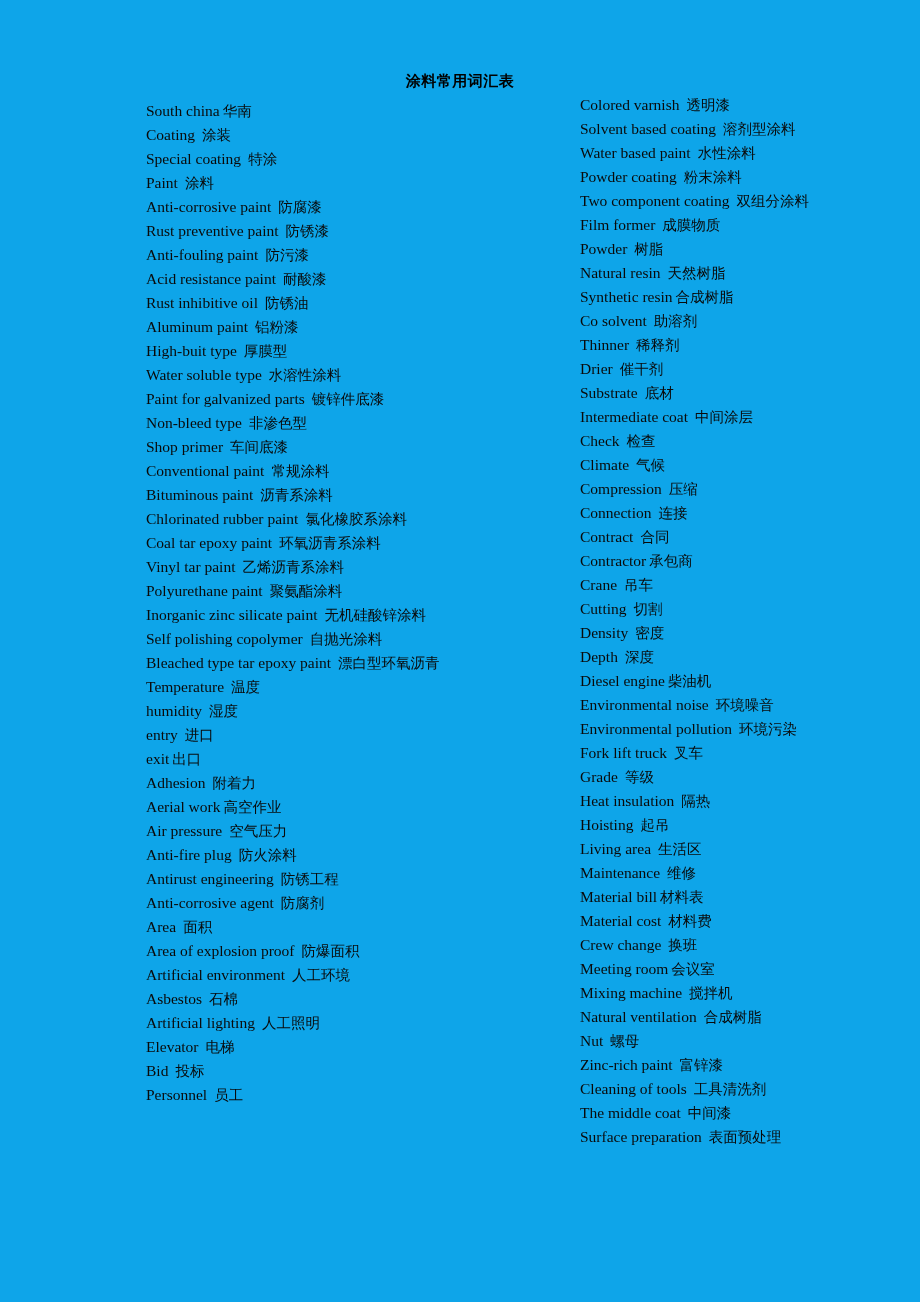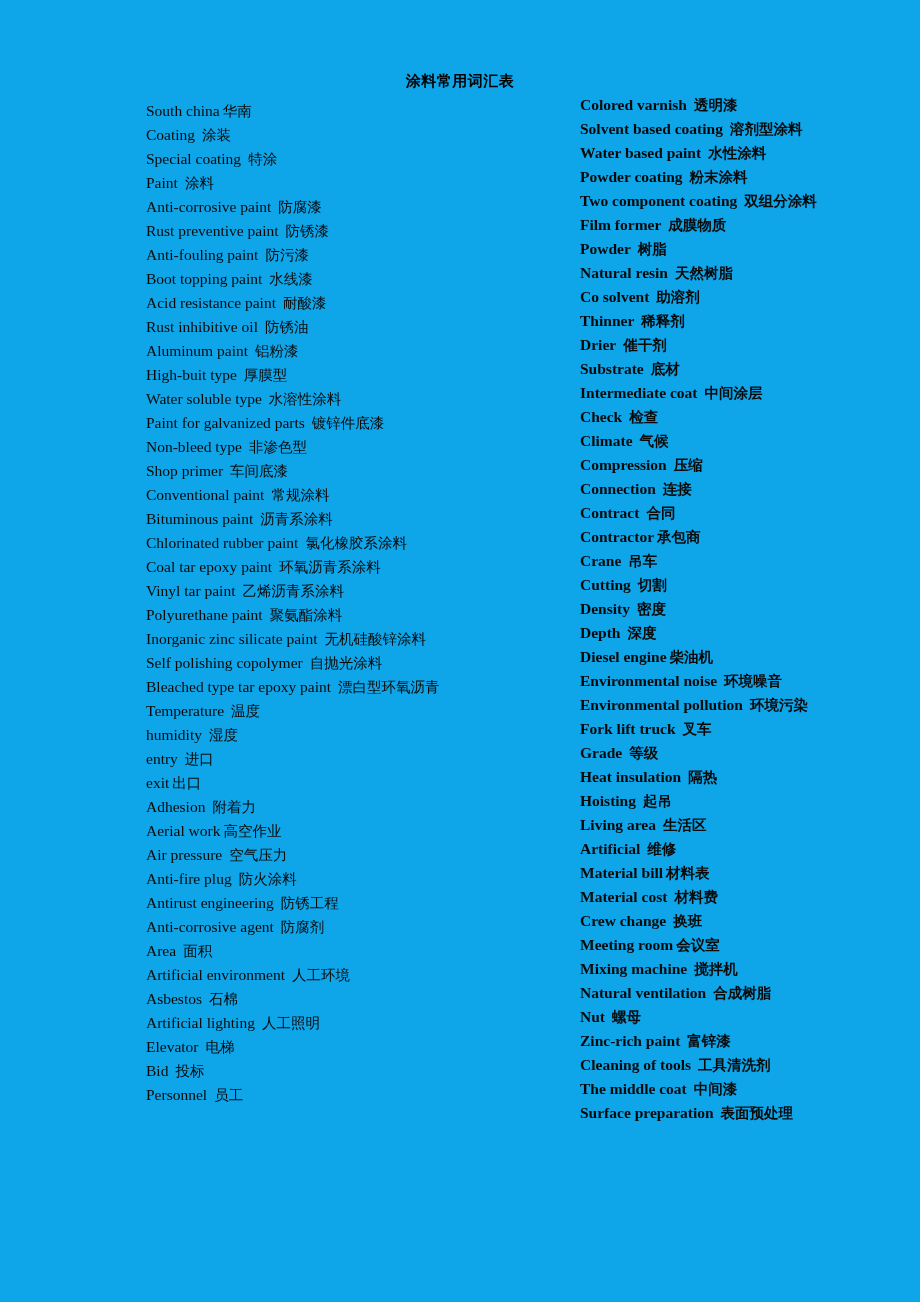--- a/index.html
+++ b/index.html
@@ -48,21 +48,20 @@
   }
   #column-left {
     left: 146px;
     top: 99px;
     width: 420px;
   }
   #column-right {
     left: 580px;
     top: 93px;
     width: 330px;
-    font-weight: bold;
   }
 
   .glossary-list {
     list-style: none;
     margin: 0;
     padding: 0;
   }
   .glossary-entry {
     font-size: 15.5px;
     line-height: 24px;
@@ -89,21 +88,20 @@
 
   <div class="column" id="column-left">
     <ul class="glossary-list" id="list-left">
         <li class="glossary-entry"><span class="term-en">South china</span><span class="gap-narrow"></span><span class="term-zh">华南</span></li>
         <li class="glossary-entry"><span class="term-en">Coating</span><span class="gap-wide"></span><span class="term-zh">涂装</span></li>
         <li class="glossary-entry"><span class="term-en">Special coating</span><span class="gap-wide"></span><span class="term-zh">特涂</span></li>
         <li class="glossary-entry"><span class="term-en">Paint</span><span class="gap-wide"></span><span class="term-zh">涂料</span></li>
         <li class="glossary-entry"><span class="term-en">Anti-corrosive paint</span><span class="gap-wide"></span><span class="term-zh">防腐漆</span></li>
         <li class="glossary-entry"><span class="term-en">Rust preventive paint</span><span class="gap-wide"></span><span class="term-zh">防锈漆</span></li>
         <li class="glossary-entry"><span class="term-en">Anti-fouling paint</span><span class="gap-wide"></span><span class="term-zh">防污漆</span></li>
-        <li class="glossary-entry"><span class="term-en">Boot topping paint</span><span class="gap-wide"></span><span class="term-zh">水线漆</span></li>
         <li class="glossary-entry"><span class="term-en">Acid resistance paint</span><span class="gap-wide"></span><span class="term-zh">耐酸漆</span></li>
         <li class="glossary-entry"><span class="term-en">Rust inhibitive oil</span><span class="gap-wide"></span><span class="term-zh">防锈油</span></li>
         <li class="glossary-entry"><span class="term-en">Aluminum paint</span><span class="gap-wide"></span><span class="term-zh">铝粉漆</span></li>
         <li class="glossary-entry"><span class="term-en">High-buit type</span><span class="gap-wide"></span><span class="term-zh">厚膜型</span></li>
         <li class="glossary-entry"><span class="term-en">Water soluble type</span><span class="gap-wide"></span><span class="term-zh">水溶性涂料</span></li>
         <li class="glossary-entry"><span class="term-en">Paint for galvanized parts</span><span class="gap-wide"></span><span class="term-zh">镀锌件底漆</span></li>
         <li class="glossary-entry"><span class="term-en">Non-bleed type</span><span class="gap-wide"></span><span class="term-zh">非渗色型</span></li>
         <li class="glossary-entry"><span class="term-en">Shop primer</span><span class="gap-wide"></span><span class="term-zh">车间底漆</span></li>
         <li class="glossary-entry"><span class="term-en">Conventional paint</span><span class="gap-wide"></span><span class="term-zh">常规涂料</span></li>
         <li class="glossary-entry"><span class="term-en">Bituminous paint</span><span class="gap-wide"></span><span class="term-zh">沥青系涂料</span></li>
@@ -118,39 +116,41 @@
         <li class="glossary-entry"><span class="term-en">humidity</span><span class="gap-wide"></span><span class="term-zh">湿度</span></li>
         <li class="glossary-entry"><span class="term-en">entry</span><span class="gap-wide"></span><span class="term-zh">进口</span></li>
         <li class="glossary-entry"><span class="term-en">exit</span><span class="gap-narrow"></span><span class="term-zh">出口</span></li>
         <li class="glossary-entry"><span class="term-en">Adhesion</span><span class="gap-wide"></span><span class="term-zh">附着力</span></li>
         <li class="glossary-entry"><span class="term-en">Aerial work</span><span class="gap-narrow"></span><span class="term-zh">高空作业</span></li>
         <li class="glossary-entry"><span class="term-en">Air pressure</span><span class="gap-wide"></span><span class="term-zh">空气压力</span></li>
         <li class="glossary-entry"><span class="term-en">Anti-fire plug</span><span class="gap-wide"></span><span class="term-zh">防火涂料</span></li>
         <li class="glossary-entry"><span class="term-en">Antirust engineering</span><span class="gap-wide"></span><span class="term-zh">防锈工程</span></li>
         <li class="glossary-entry"><span class="term-en">Anti-corrosive agent</span><span class="gap-wide"></span><span class="term-zh">防腐剂</span></li>
         <li class="glossary-entry"><span class="term-en">Area</span><span class="gap-wide"></span><span class="term-zh">面积</span></li>
+        <li class="glossary-entry"><span class="term-en">Area of explosion proof</span><span class="gap-wide"></span><span class="term-zh">防爆面积</span></li>
         <li class="glossary-entry"><span class="term-en">Artificial environment</span><span class="gap-wide"></span><span class="term-zh">人工环境</span></li>
         <li class="glossary-entry"><span class="term-en">Asbestos</span><span class="gap-wide"></span><span class="term-zh">石棉</span></li>
         <li class="glossary-entry"><span class="term-en">Artificial lighting</span><span class="gap-wide"></span><span class="term-zh">人工照明</span></li>
         <li class="glossary-entry"><span class="term-en">Elevator</span><span class="gap-wide"></span><span class="term-zh">电梯</span></li>
         <li class="glossary-entry"><span class="term-en">Bid</span><span class="gap-wide"></span><span class="term-zh">投标</span></li>
         <li class="glossary-entry"><span class="term-en">Personnel</span><span class="gap-wide"></span><span class="term-zh">员工</span></li>
       </ul>
   </div>
 
   <div class="column" id="column-right">
     <ul class="glossary-list" id="list-right">
         <li class="glossary-entry"><span class="term-en">Colored varnish</span><span class="gap-wide"></span><span class="term-zh">透明漆</span></li>
         <li class="glossary-entry"><span class="term-en">Solvent based coating</span><span class="gap-wide"></span><span class="term-zh">溶剂型涂料</span></li>
         <li class="glossary-entry"><span class="term-en">Water based paint</span><span class="gap-wide"></span><span class="term-zh">水性涂料</span></li>
         <li class="glossary-entry"><span class="term-en">Powder coating</span><span class="gap-wide"></span><span class="term-zh">粉末涂料</span></li>
         <li class="glossary-entry"><span class="term-en">Two component coating</span><span class="gap-wide"></span><span class="term-zh">双组分涂料</span></li>
         <li class="glossary-entry"><span class="term-en">Film former</span><span class="gap-wide"></span><span class="term-zh">成膜物质</span></li>
         <li class="glossary-entry"><span class="term-en">Powder</span><span class="gap-wide"></span><span class="term-zh">树脂</span></li>
         <li class="glossary-entry"><span class="term-en">Natural resin</span><span class="gap-wide"></span><span class="term-zh">天然树脂</span></li>
+        <li class="glossary-entry"><span class="term-en">Synthetic resin</span><span class="gap-narrow"></span><span class="term-zh">合成树脂</span></li>
         <li class="glossary-entry"><span class="term-en">Co solvent</span><span class="gap-wide"></span><span class="term-zh">助溶剂</span></li>
         <li class="glossary-entry"><span class="term-en">Thinner</span><span class="gap-wide"></span><span class="term-zh">稀释剂</span></li>
         <li class="glossary-entry"><span class="term-en">Drier</span><span class="gap-wide"></span><span class="term-zh">催干剂</span></li>
         <li class="glossary-entry"><span class="term-en">Substrate</span><span class="gap-wide"></span><span class="term-zh">底材</span></li>
         <li class="glossary-entry"><span class="term-en">Intermediate coat</span><span class="gap-wide"></span><span class="term-zh">中间涂层</span></li>
         <li class="glossary-entry"><span class="term-en">Check</span><span class="gap-wide"></span><span class="term-zh">检查</span></li>
         <li class="glossary-entry"><span class="term-en">Climate</span><span class="gap-wide"></span><span class="term-zh">气候</span></li>
         <li class="glossary-entry"><span class="term-en">Compression</span><span class="gap-wide"></span><span class="term-zh">压缩</span></li>
         <li class="glossary-entry"><span class="term-en">Connection</span><span class="gap-wide"></span><span class="term-zh">连接</span></li>
         <li class="glossary-entry"><span class="term-en">Contract</span><span class="gap-wide"></span><span class="term-zh">合同</span></li>
@@ -160,21 +160,21 @@
         <li class="glossary-entry"><span class="term-en">Density</span><span class="gap-wide"></span><span class="term-zh">密度</span></li>
         <li class="glossary-entry"><span class="term-en">Depth</span><span class="gap-wide"></span><span class="term-zh">深度</span></li>
         <li class="glossary-entry"><span class="term-en">Diesel engine</span><span class="gap-narrow"></span><span class="term-zh">柴油机</span></li>
         <li class="glossary-entry"><span class="term-en">Environmental noise</span><span class="gap-wide"></span><span class="term-zh">环境噪音</span></li>
         <li class="glossary-entry"><span class="term-en">Environmental pollution</span><span class="gap-wide"></span><span class="term-zh">环境污染</span></li>
         <li class="glossary-entry"><span class="term-en">Fork lift truck</span><span class="gap-wide"></span><span class="term-zh">叉车</span></li>
         <li class="glossary-entry"><span class="term-en">Grade</span><span class="gap-wide"></span><span class="term-zh">等级</span></li>
         <li class="glossary-entry"><span class="term-en">Heat insulation</span><span class="gap-wide"></span><span class="term-zh">隔热</span></li>
         <li class="glossary-entry"><span class="term-en">Hoisting</span><span class="gap-wide"></span><span class="term-zh">起吊</span></li>
         <li class="glossary-entry"><span class="term-en">Living area</span><span class="gap-wide"></span><span class="term-zh">生活区</span></li>
-        <li class="glossary-entry"><span class="term-en">Artificial</span><span class="gap-wide"></span><span class="term-zh">维修</span></li>
+        <li class="glossary-entry"><span class="term-en">Maintenance</span><span class="gap-wide"></span><span class="term-zh">维修</span></li>
         <li class="glossary-entry"><span class="term-en">Material bill</span><span class="gap-narrow"></span><span class="term-zh">材料表</span></li>
         <li class="glossary-entry"><span class="term-en">Material cost</span><span class="gap-wide"></span><span class="term-zh">材料费</span></li>
         <li class="glossary-entry"><span class="term-en">Crew change</span><span class="gap-wide"></span><span class="term-zh">换班</span></li>
         <li class="glossary-entry"><span class="term-en">Meeting room</span><span class="gap-narrow"></span><span class="term-zh">会议室</span></li>
         <li class="glossary-entry"><span class="term-en">Mixing machine</span><span class="gap-wide"></span><span class="term-zh">搅拌机</span></li>
         <li class="glossary-entry"><span class="term-en">Natural ventilation</span><span class="gap-wide"></span><span class="term-zh">合成树脂</span></li>
         <li class="glossary-entry"><span class="term-en">Nut</span><span class="gap-wide"></span><span class="term-zh">螺母</span></li>
         <li class="glossary-entry"><span class="term-en">Zinc-rich paint</span><span class="gap-wide"></span><span class="term-zh">富锌漆</span></li>
         <li class="glossary-entry"><span class="term-en">Cleaning of tools</span><span class="gap-wide"></span><span class="term-zh">工具清洗剂</span></li>
         <li class="glossary-entry"><span class="term-en">The middle coat</span><span class="gap-wide"></span><span class="term-zh">中间漆</span></li>

